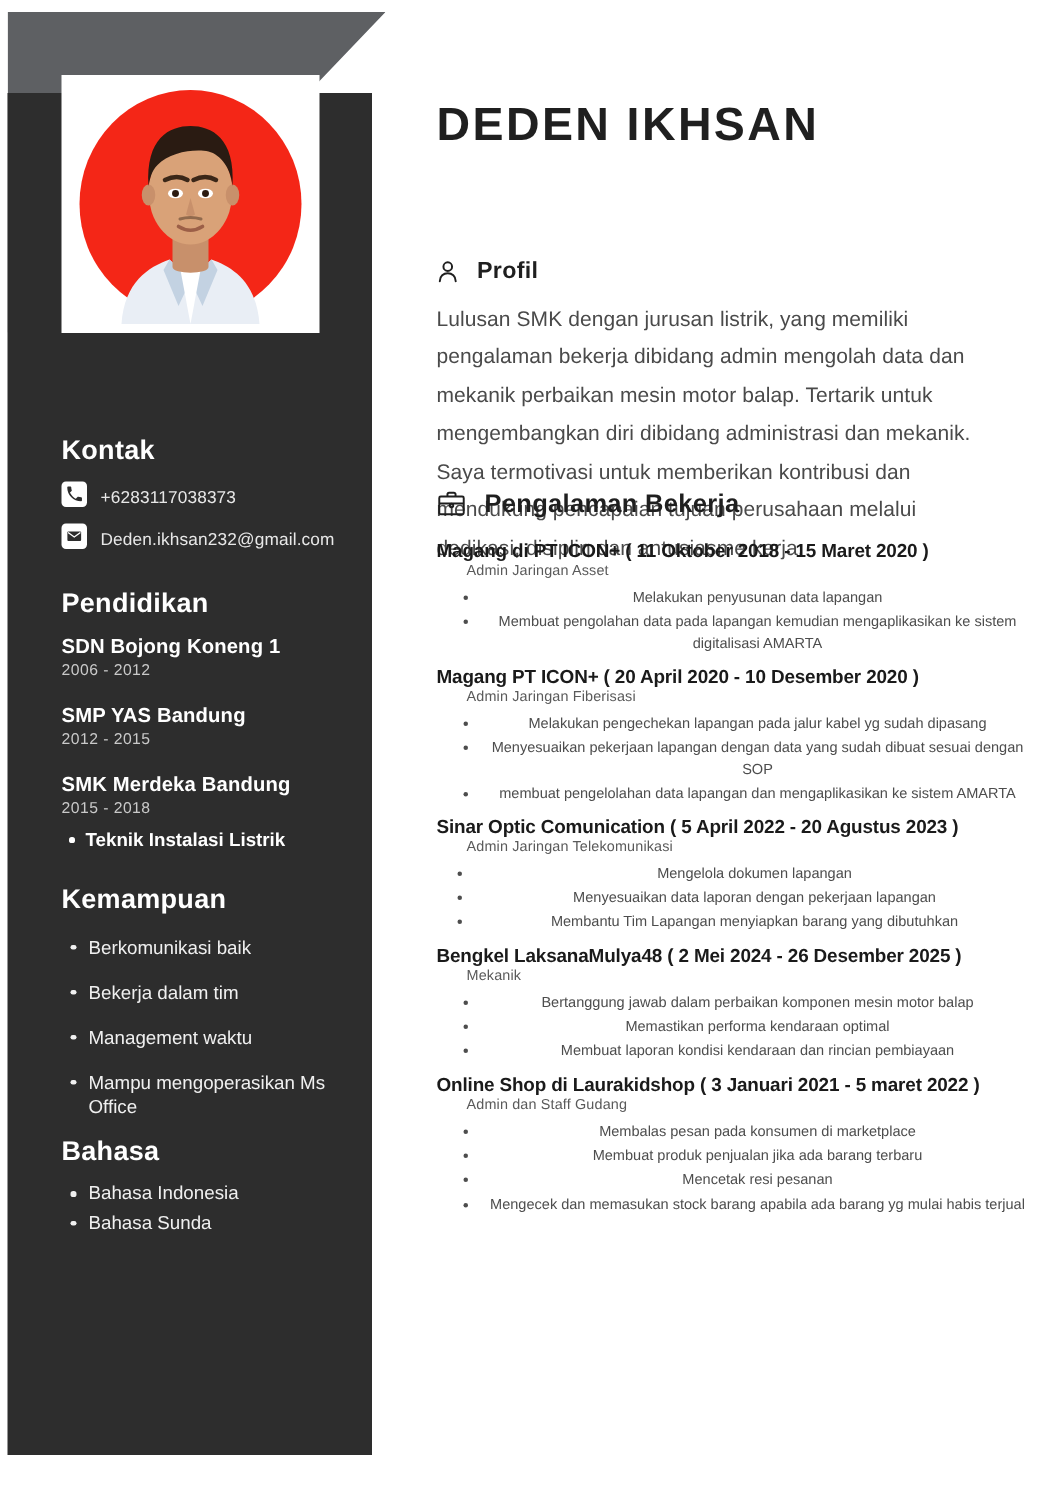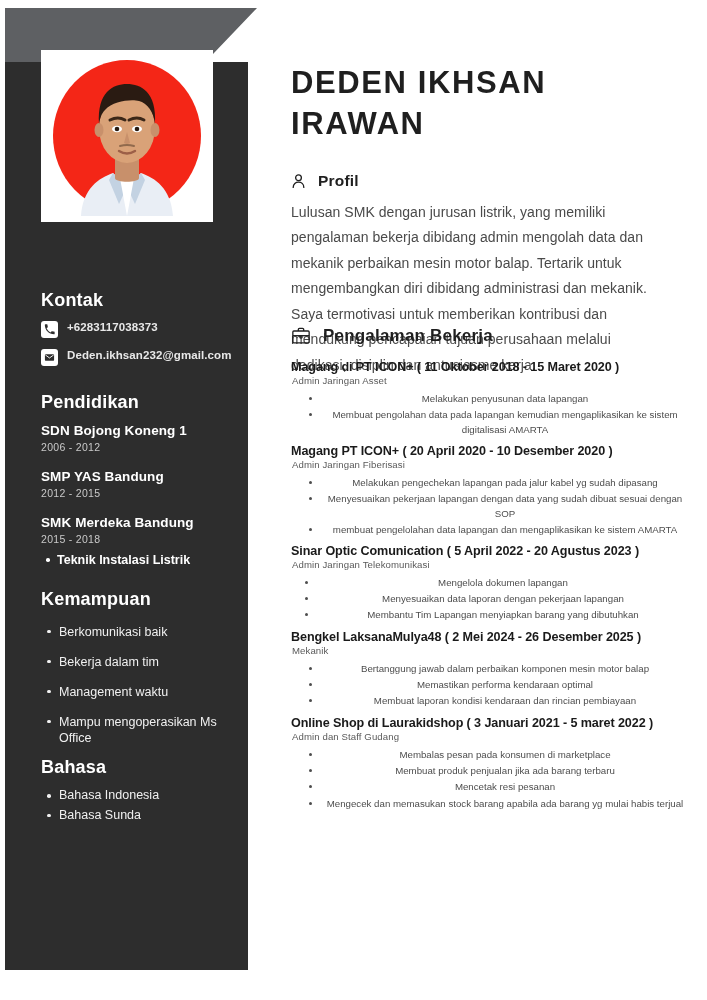--- a/index.html
+++ b/index.html
@@ -85,23 +85,22 @@
   .side-h {
     color: #ffffff;
     font-size: 18px;
     font-weight: bold;
     letter-spacing: 0.2px;
     margin: 0 0 10px 0;
   }
 
   .contact-row {
     display: flex;
-    align-items: flex-start;
+    align-items: flex-end;
     margin-bottom: 11px;
-    font-weight: bold;
   }
   .contact-ico {
     width: 17px; height: 17px;
     background: #ffffff;
     border-radius: 3px;
     display: flex;
     align-items: center;
     justify-content: center;
     flex: 0 0 auto;
     margin-right: 9px;
@@ -253,21 +252,21 @@
     color: #1a1a1a;
     font-size: 12.6px;
     font-weight: bold;
     margin: 0 0 1px 0;
     letter-spacing: -0.1px;
     white-space: nowrap;
   }
   .job-role {
     color: #5a5a5a;
     font-size: 9.6px;
-    margin: 0 0 5px 1px;
+    margin: 0 0 5px 20px;
     letter-spacing: 0.1px;
   }
   .job-bullets {
     list-style: none;
     margin: 0 0 0 0;
     padding: 0 0 0 28px;
     text-align: center;
   }
   .job-bullets li {
     position: relative;
@@ -399,21 +398,20 @@
           <path d="M73 90 q7 -2 14 0" stroke="#4a3222" stroke-width="2" fill="none" opacity="0.5" stroke-linecap="round"></path>
         </g>
       </svg>
     </div>
   </div>
 
   <div id="main">
 
     <div id="name-block">
       <div class="name-line">DEDEN IKHSAN</div>
-      <div class="name-line">IRAWAN</div>
     </div>
 
     <div id="profil-block">
       <div class="sec-head">
         <span class="sec-head-ico">
           <svg width="15" height="17" viewBox="0 0 24 26" fill="none" stroke="#1f1f1f" stroke-width="2.1" stroke-linecap="round">
             <circle cx="12" cy="7" r="4.6"></circle>
             <path d="M3.5 22.5 C3.5 16.8 7.6 14 12 14 C16.4 14 20.5 16.8 20.5 22.5"></path>
           </svg>
         </span>

